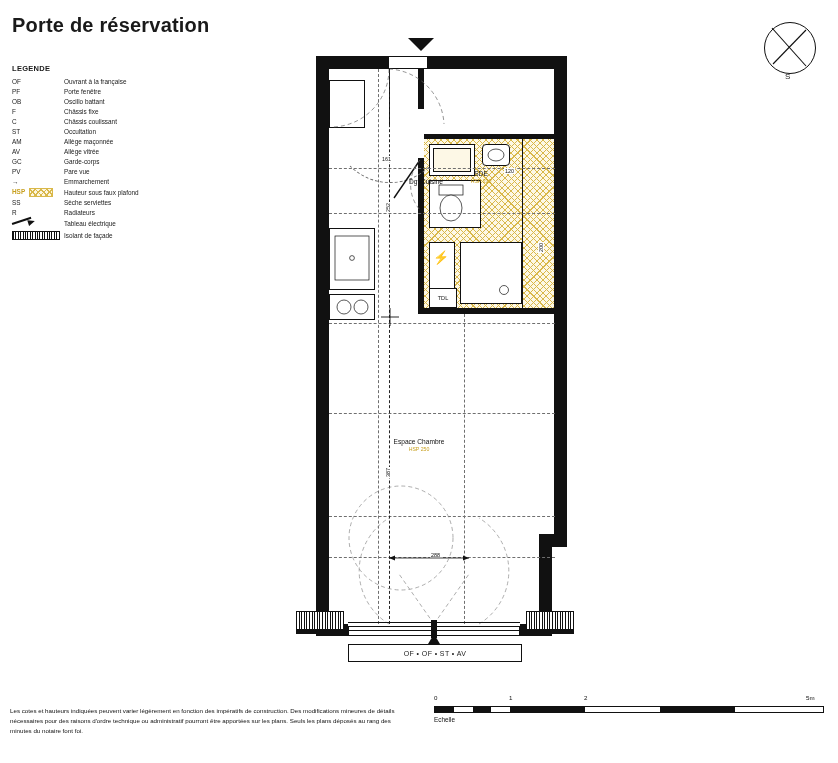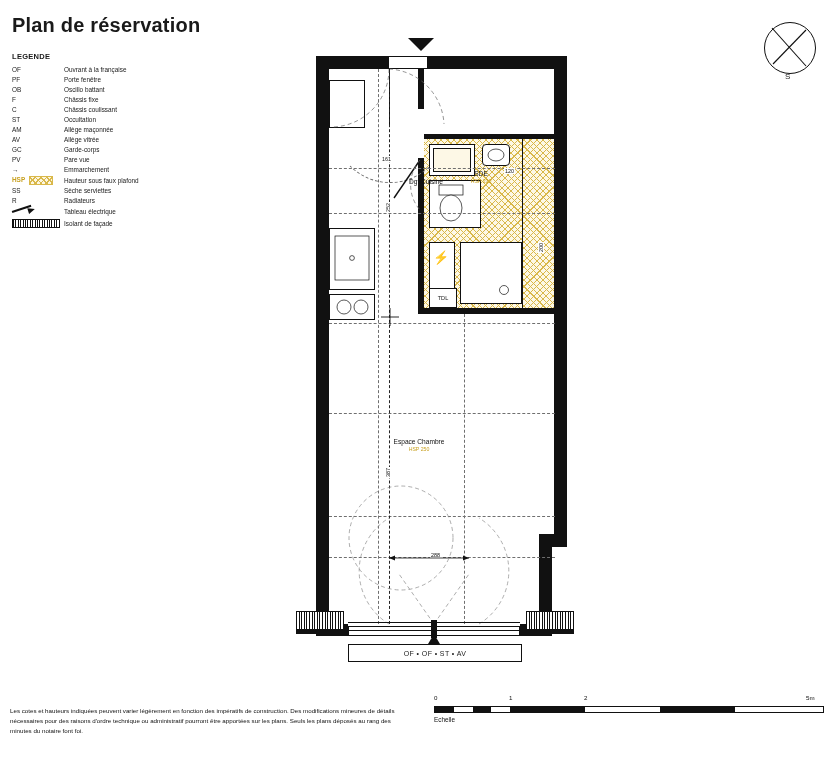--- a/index.html
+++ b/index.html
@@ -13,21 +13,21 @@
   }
   .abs{position:absolute;}
 
   
   #page-title{
     left:12px;top:14px;
     font-size:20px;font-weight:bold;letter-spacing:.2px;
   }
 
   
-  #legend{left:12px;top:52px;width:230px;}
+  #legend{left:12px;top:64px;width:230px;}
   #legend .legend-title{font-size:7.5px;font-weight:bold;letter-spacing:.3px;margin-bottom:4px;}
   #legend table{border-collapse:collapse;}
   #legend td{font-size:6.4px;padding:1px 0;vertical-align:middle;line-height:1.25;}
   #legend td.code{width:52px;}
   #legend td.desc{width:175px;}
   .hsp-code{color:#c8a020;font-weight:bold;}
   .hsp-swatch{
     display:inline-block;width:22px;height:7px;margin-left:4px;
     background:
       repeating-linear-gradient(45deg,#d9b84a 0 1px,transparent 1px 4px),
@@ -121,21 +121,21 @@
   #scalebar .tick{position:absolute;top:0;font-size:6.2px;color:#111;}
   #scalebar .bar{position:relative;height:7px;margin-top:2px;border:.8px solid #111;box-sizing:border-box;}
   #scalebar .seg{position:absolute;top:0;height:100%;}
   #scalebar .seg.black{background:#111;}
   #scalebar .seg.white{background:#fff;}
   #scalebar .label{margin-top:3px;font-size:6.4px;color:#111;}
 </style>
 </head>
 <body>
 
-<div class="abs" id="page-title">Plan de réservation</div>
+<div class="abs" id="page-title">Porte de réservation</div>
 
 <div class="abs" id="legend">
   <div class="legend-title">LEGENDE</div>
   <table>
     <tbody>
         <tr>
       <td class="code">OF</td>
       <td class="desc">Ouvrant à la française</td>
     </tr>
     <tr>

